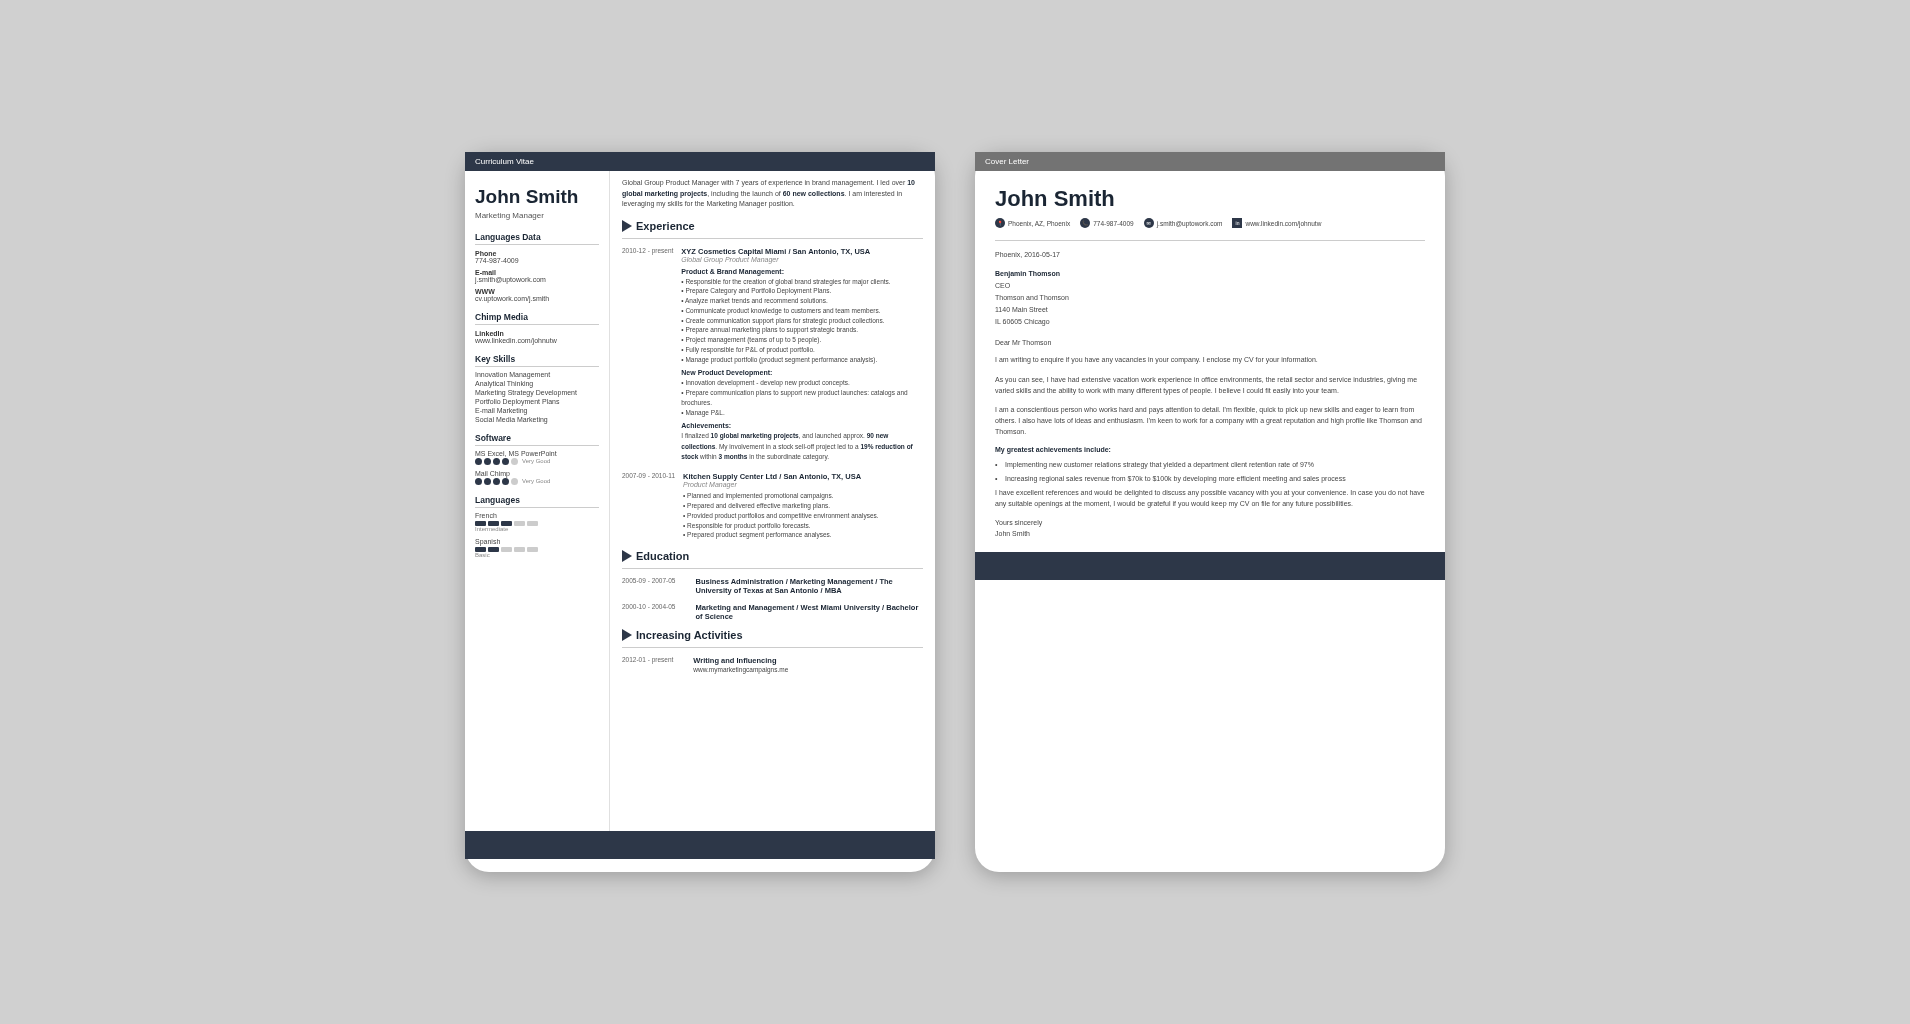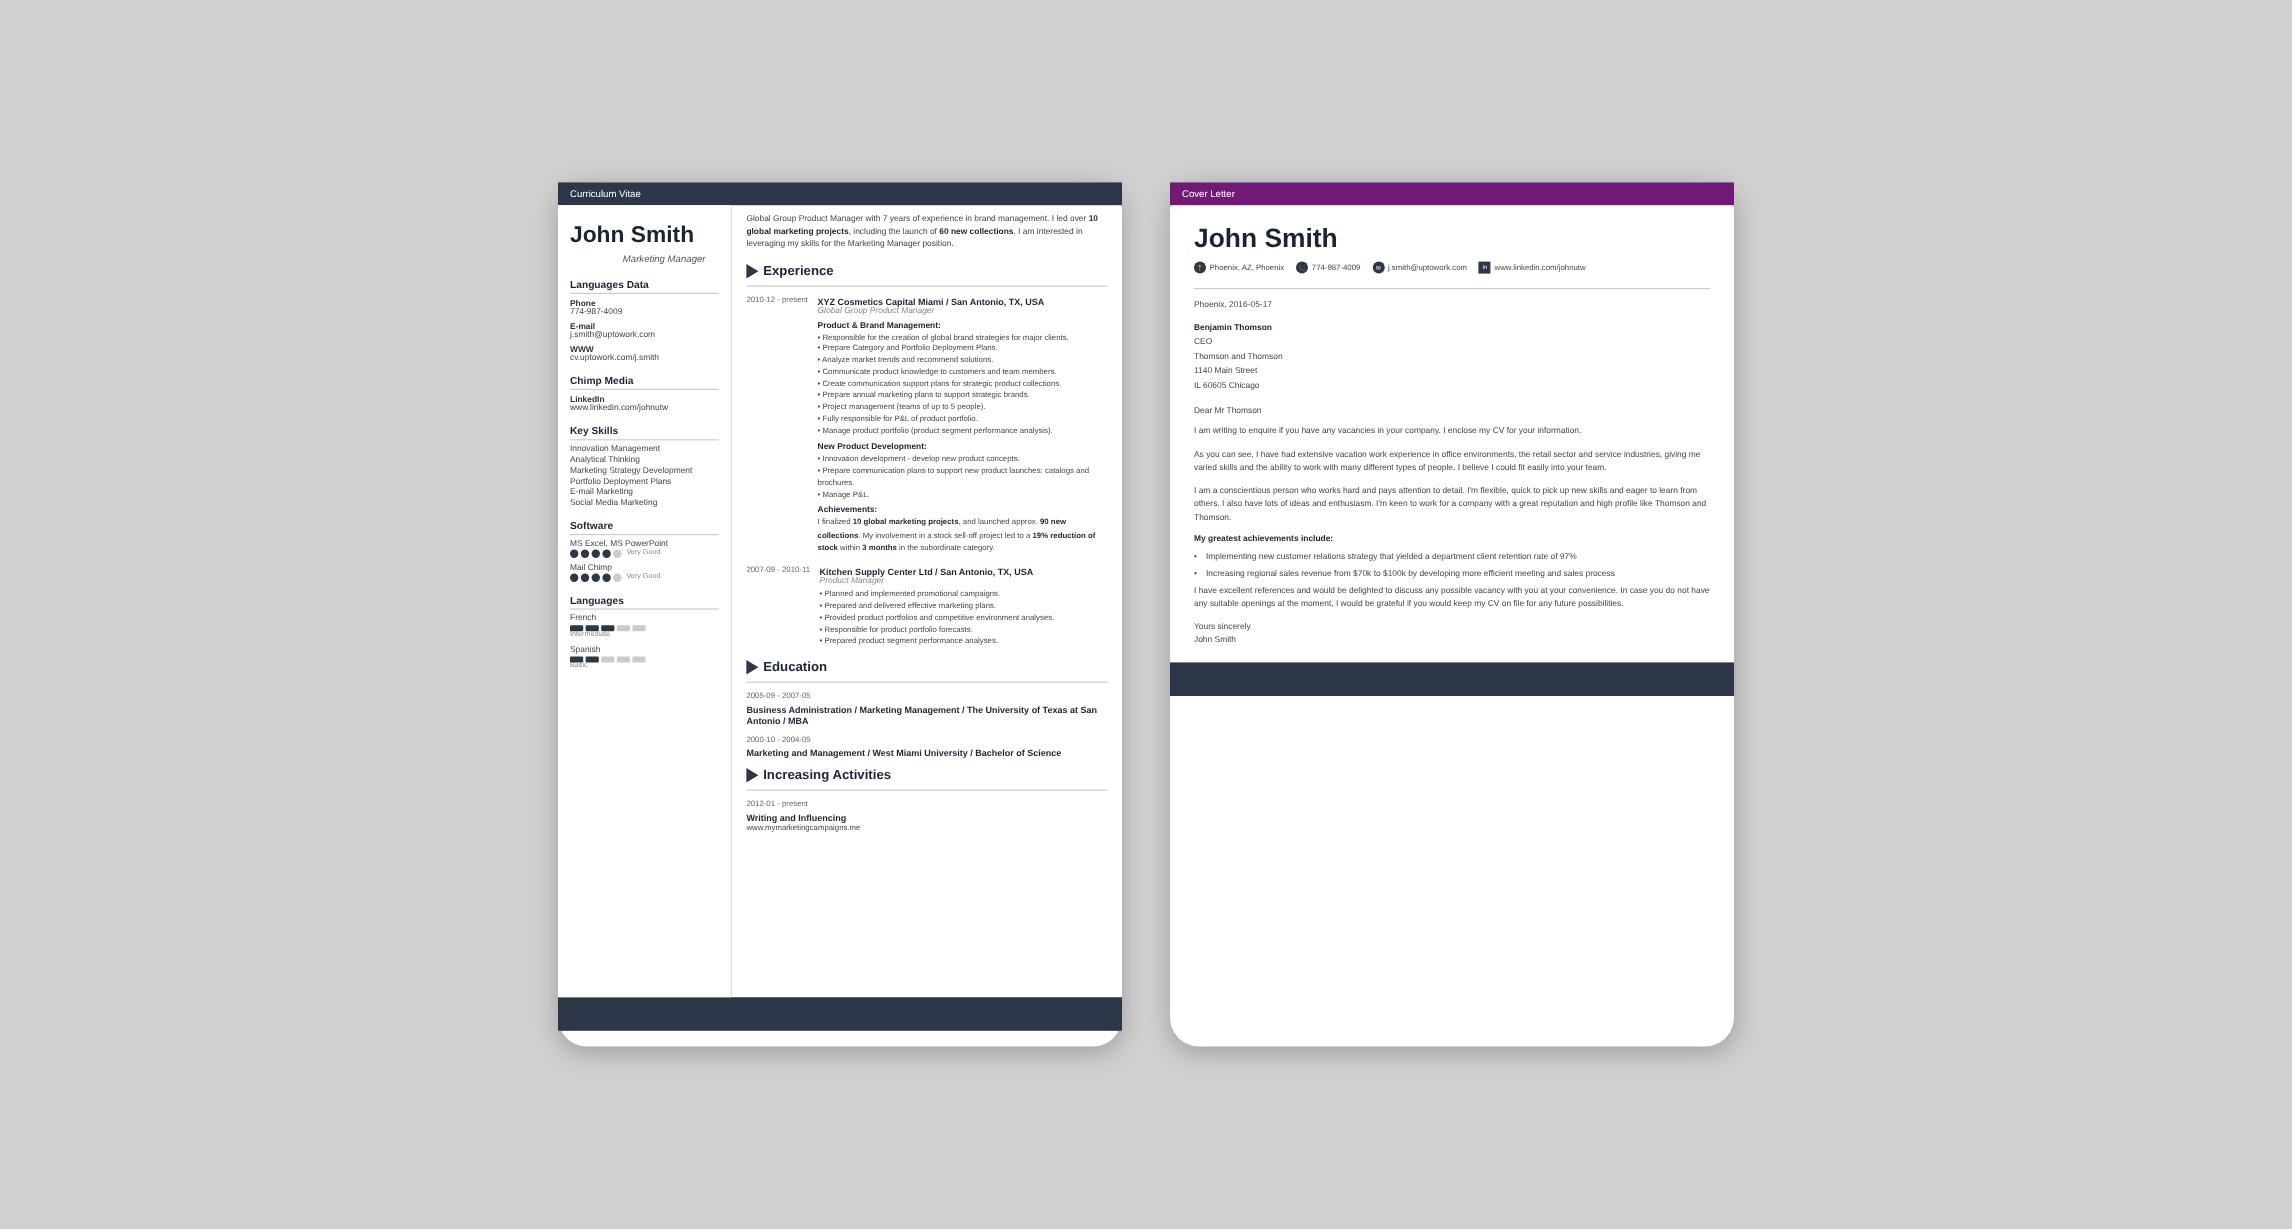--- a/index.html
+++ b/index.html
@@ -60,23 +60,21 @@
       font-size: 19px;
       font-weight: bold;
       color: #1a2533;
       line-height: 1.2;
       margin-bottom: 2px;
     }
 
     .cv-sidebar .title {
       font-size: 8px;
       color: #555;
-      font-style: italic;
       margin-bottom: 12px;
-      margin-left: 44px;
     }
 
     .sidebar-section-title {
       font-size: 8.5px;
       font-weight: bold;
       color: #1a2533;
       margin-top: 10px;
       margin-bottom: 4px;
       border-bottom: 1px solid #ccc;
       padding-bottom: 2px;
@@ -250,37 +248,36 @@
       font-size: 6.5px;
       color: #444;
       line-height: 1.6;
     }
 
     .achievements-text b { color: #1a2533; }
 
     
     .edu-item {
       display: flex;
-      gap: 3px;
+      gap: 20px;
       margin-bottom: 8px;
-      flex-direction: column;
     }
 
     
     .doc-bottom-bar {
       background: #2d3748;
       height: 28px;
       display: flex;
       align-items: center;
       justify-content: center;
     }
 
     
     .cl-header-bar {
-      background: #701a75;
+      background: #737373;
       color: #fff;
       font-size: 8px;
       padding: 5px 10px;
     }
 
     .cl-body {
       padding: 15px 20px;
     }
 
     .cl-name {

